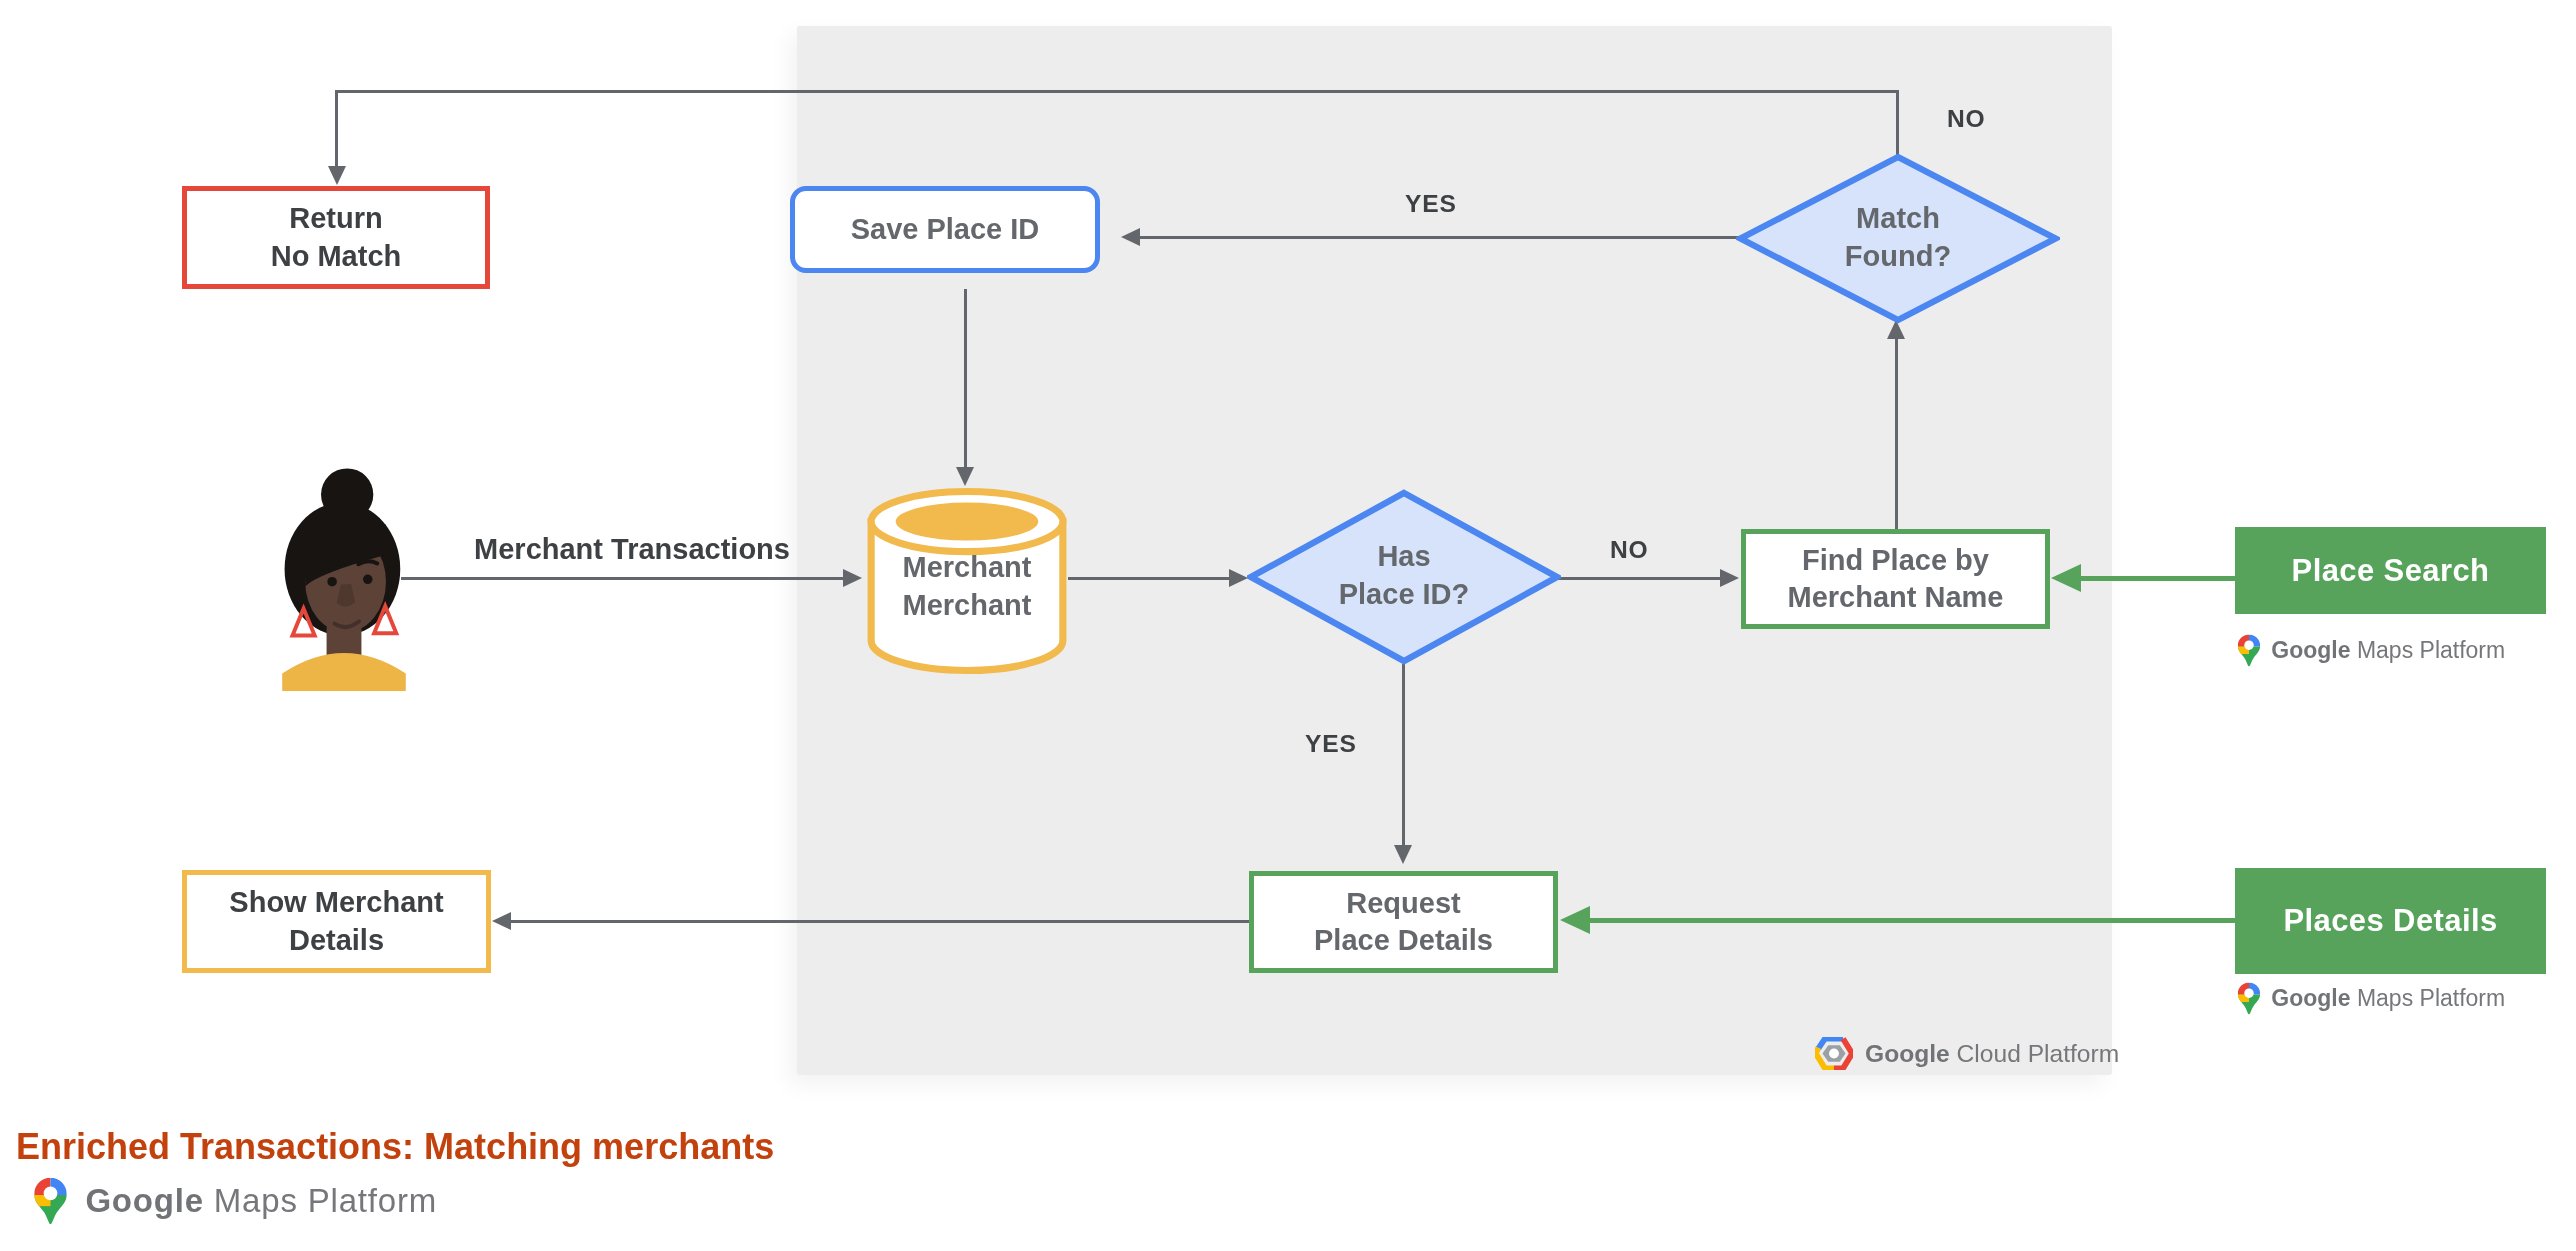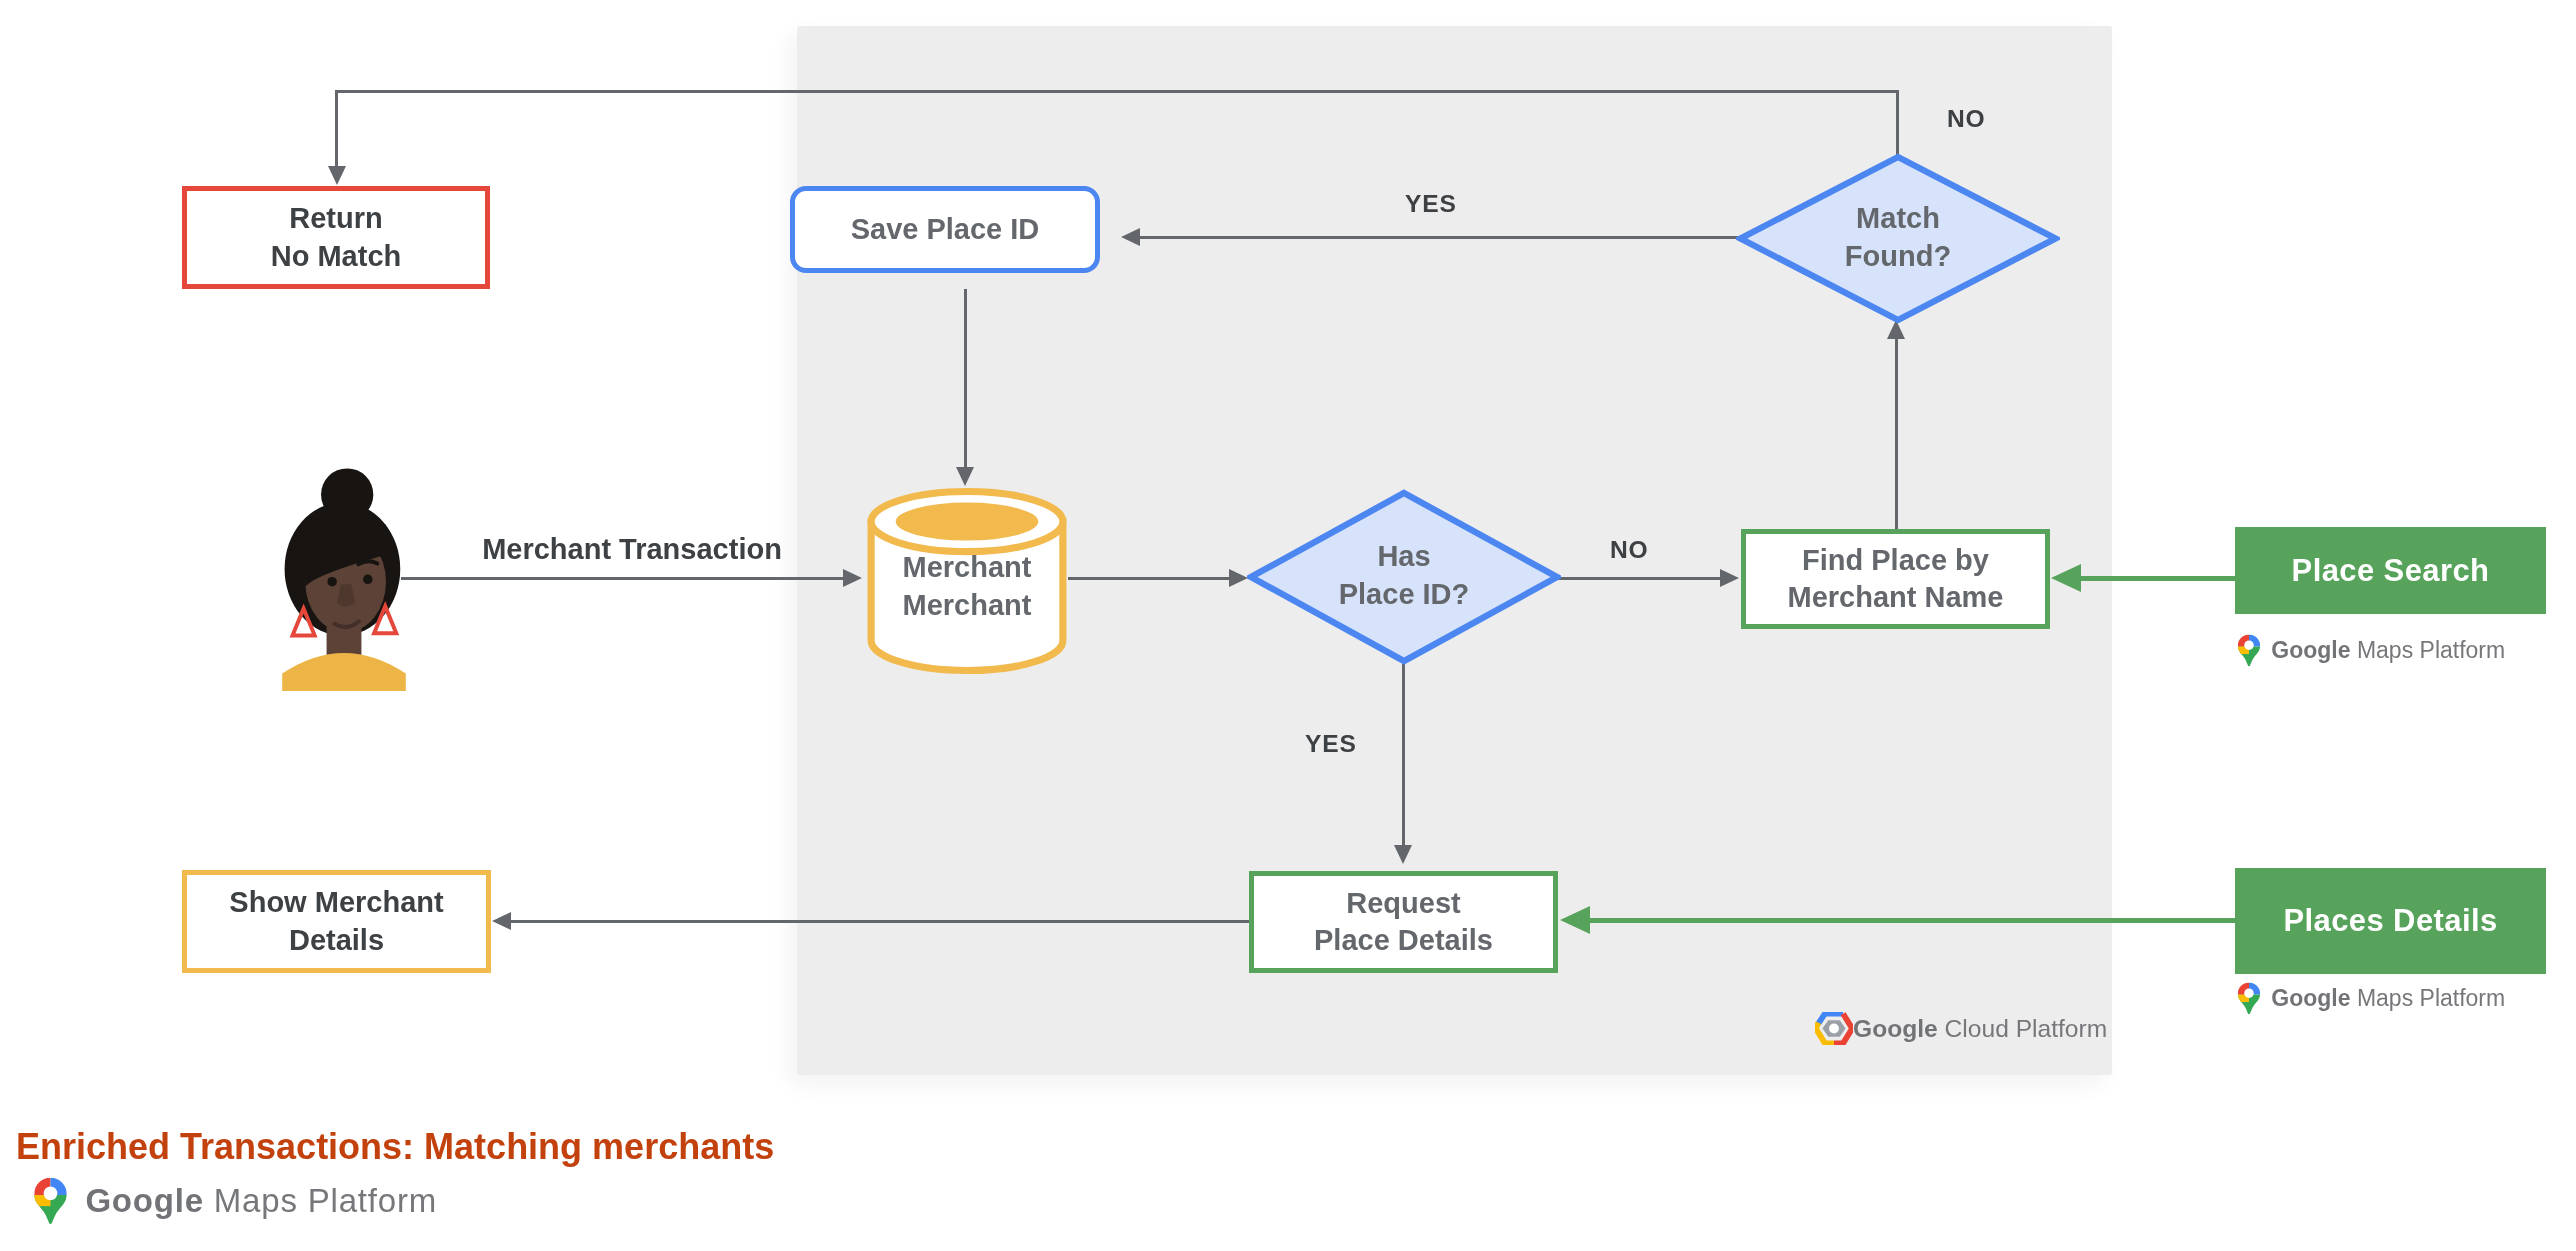--- a/index.html
+++ b/index.html
@@ -31,21 +31,21 @@
   .node.fill-green{background:var(--green);border:none;color:#fff;font-size:31px;letter-spacing:0.4px;}
   .dtext{position:absolute;z-index:5;font-weight:bold;font-size:29px;line-height:1.3;
          text-align:center;color:var(--text_gray);}
   .elabel{position:absolute;z-index:5;font-weight:bold;font-size:24.6px;letter-spacing:0.8px;color:var(--text_dark);}
   .big-label{position:absolute;z-index:5;font-weight:bold;font-size:29px;color:var(--text_dark);text-align:center;}
   .logo{position:absolute;display:flex;align-items:center;z-index:5;}
   .logo .brand{font-weight:bold;color:#717376;}
   .logo .product{font-weight:normal;color:var(--logo_text);}
   .maps-small{gap:10.3px;font-size:23px;}
   .maps-footer{gap:17.4px;font-size:33px;letter-spacing:0.8px;}
-  .cloud{font-size:24.6px;}
+  .cloud{gap:12px;font-size:24.6px;margin-top:25px;}
   .title{position:absolute;left:16px;top:1126px;z-index:5;font-weight:bold;font-size:36px;color:#c2410c;}
   svg{display:block;}
   .abs{position:absolute;z-index:4;}
 </style>
 </head>
 <body>
 
 <div class="canvas">
 
   <div class="panel"></div>
@@ -78,21 +78,21 @@
 
   <div class="line" style="left:508px;top:920px;width:742px;height:3.2px;"></div>
   <div class="ar ar-l" style="left:492px;top:912px;"></div>
 
   <div class="line green" style="left:2076px;top:576px;width:159px;height:4.8px;"></div>
   <div class="ar ar-l gr" style="left:2051px;top:564px;"></div>
 
   <div class="line green" style="left:1585px;top:918px;width:650px;height:4.8px;"></div>
   <div class="ar ar-l gr" style="left:1560px;top:906px;"></div>
 
-  <div class="big-label" style="left:424px;top:533px;width:416px;">Merchant Transaction</div>
+  <div class="big-label" style="left:424px;top:533px;width:416px;">Merchant Transactions</div>
   <div class="elabel" style="left:1947px;top:105px;">NO</div>
   <div class="elabel" style="left:1405px;top:190px;">YES</div>
   <div class="elabel" style="left:1610px;top:536px;">NO</div>
   <div class="elabel" style="left:1305px;top:730px;">YES</div>
 
   <div class="node red dark" style="left:182px;top:186px;width:308px;height:103px;">
     <span>Return</span>
     <span>No Match</span>
   </div>
 

